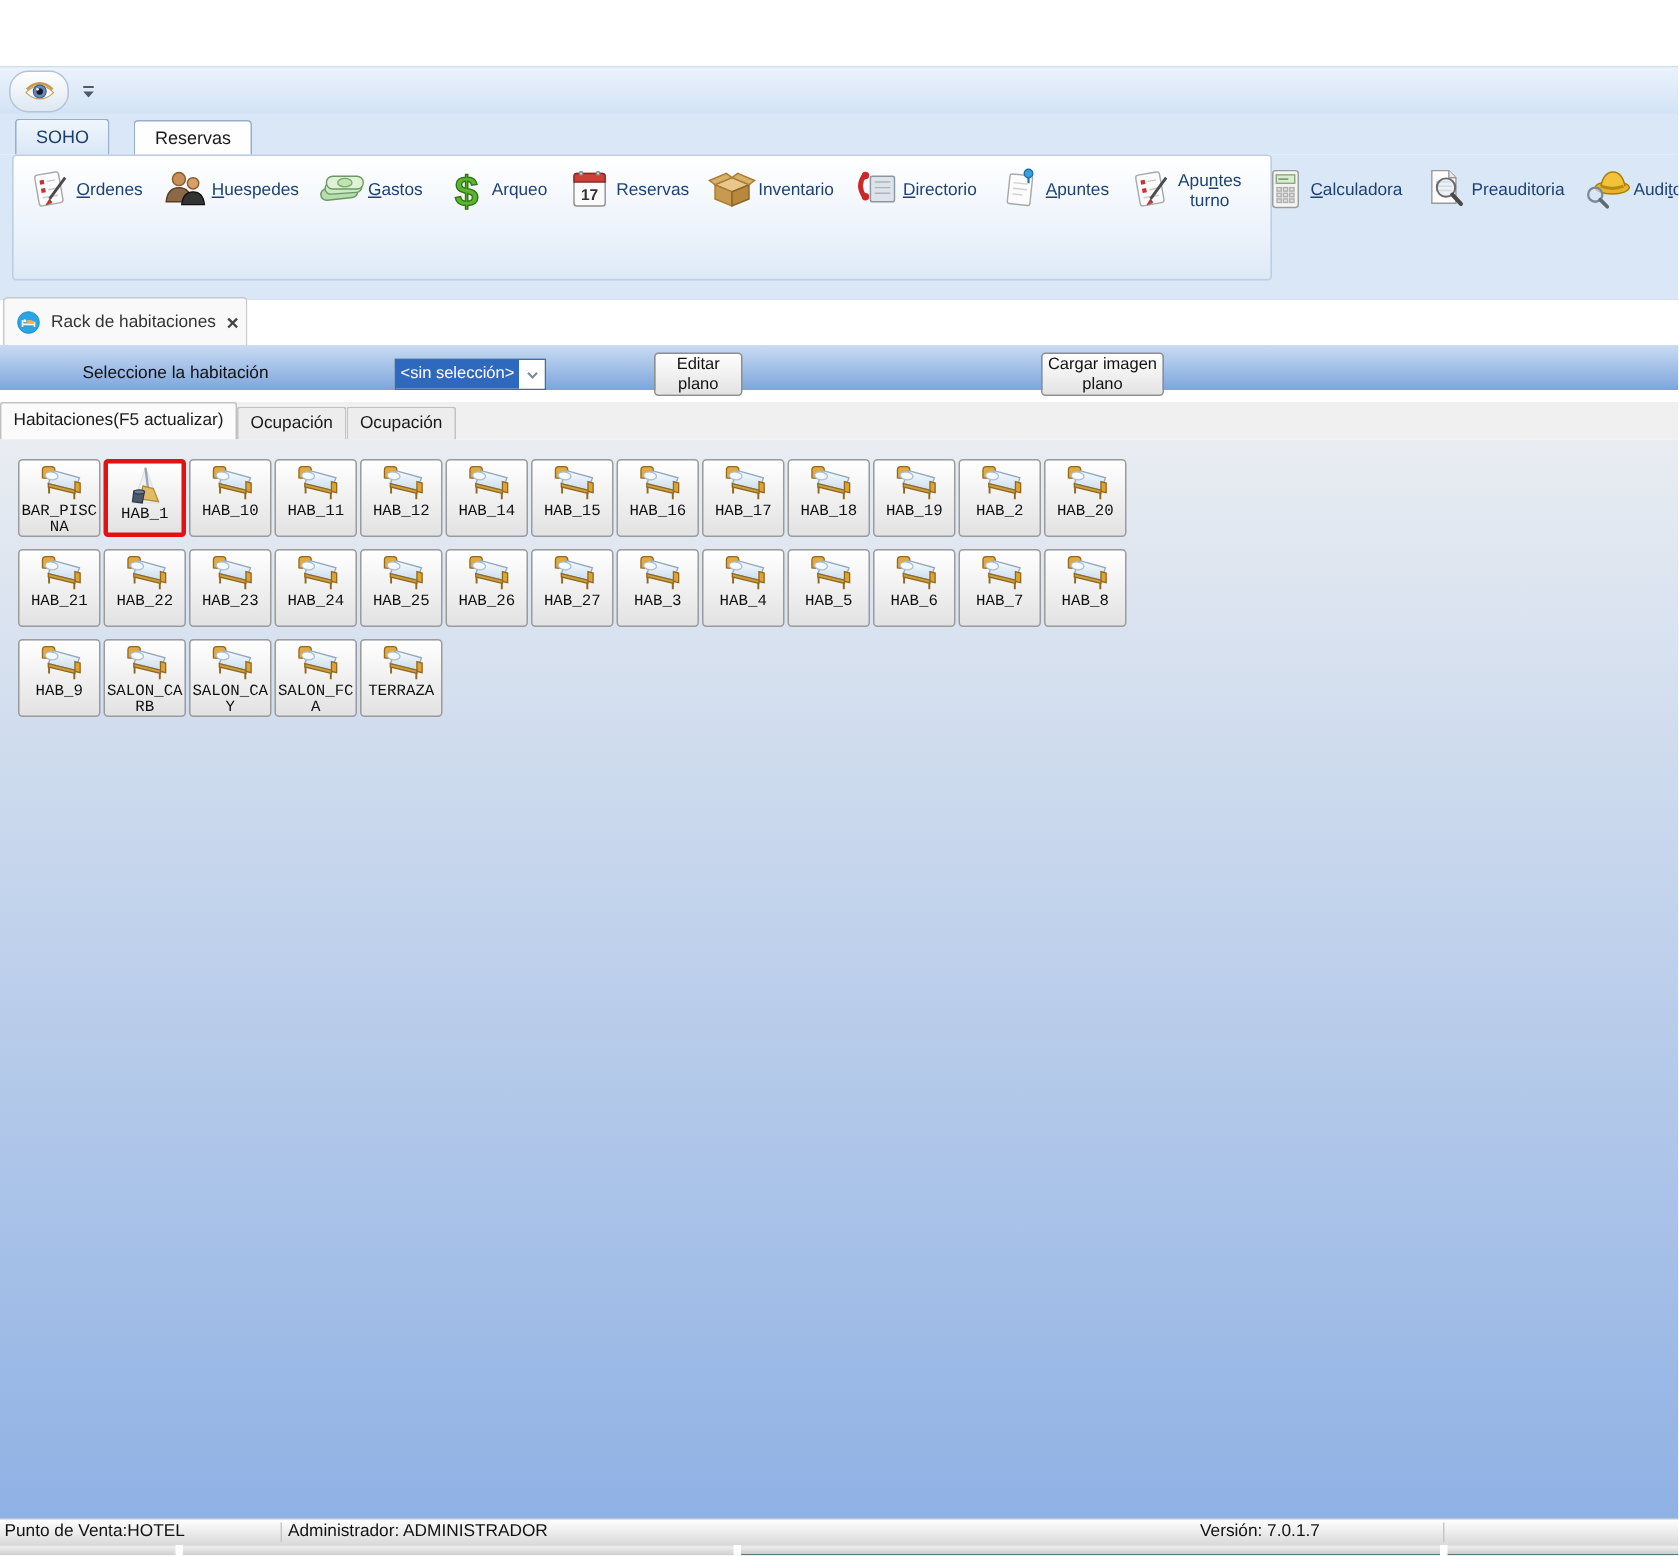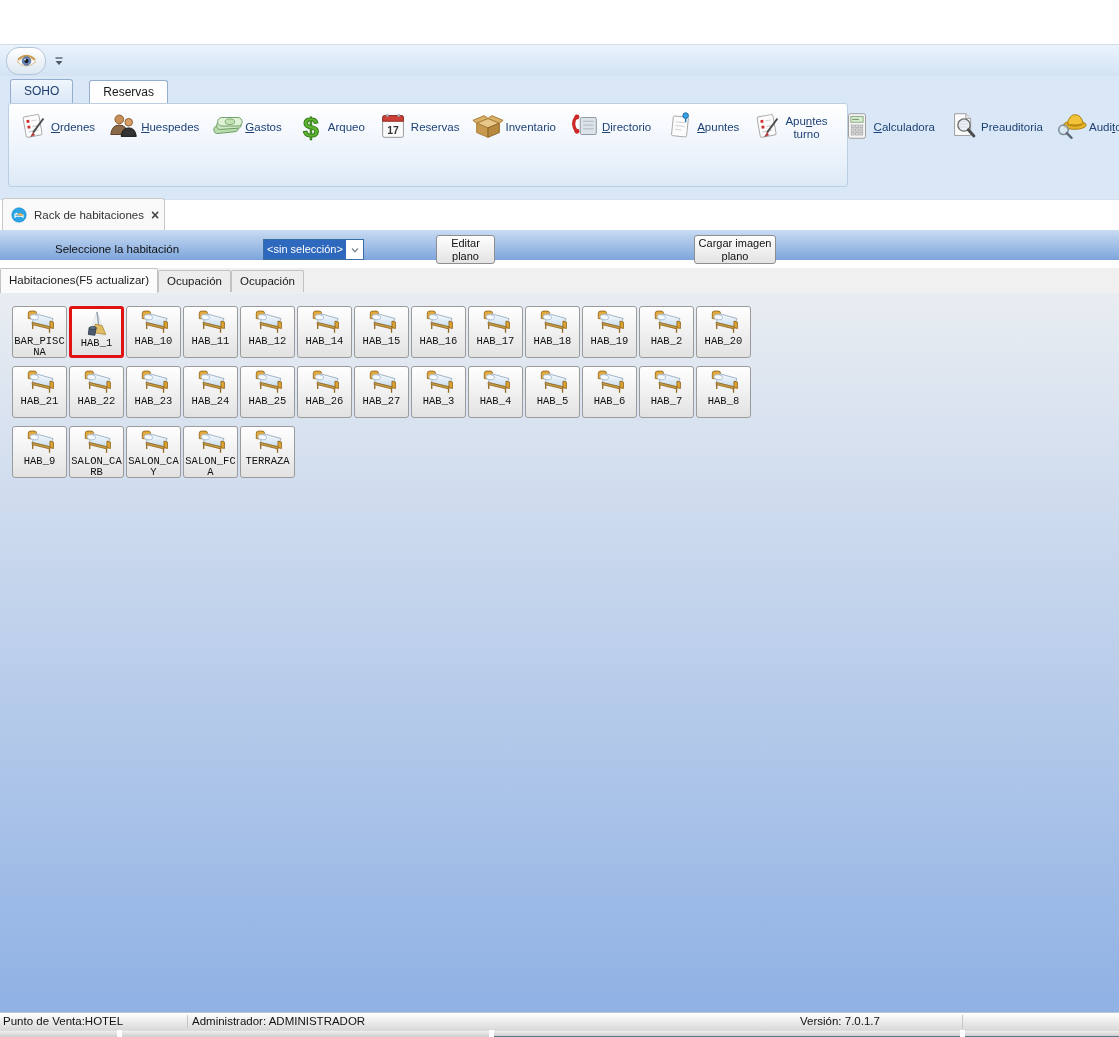--- a/index.html
+++ b/index.html
@@ -46,21 +46,21 @@
   .select-label{position:absolute;left:55px;top:13px;font-size:11.5px;color:#101010;}
   .combo{position:absolute;left:263px;top:9px;width:101px;height:21px;background:#fff;border:1px solid #3a6ea5;display:flex;box-sizing:border-box;cursor:default;text-align:center;}
   .combo-sel{flex:1;background:#2f69bd;color:#fff;font-size:11px;line-height:18px;padding:0 2px;white-space:nowrap;overflow:hidden;}
   .combo-arrow{width:17px;display:flex;align-items:center;justify-content:center;background:#fff;}
   .combo-arrow svg{width:12px;height:12px;}
   .bbtn{position:absolute;background:linear-gradient(#fefefe,#e3e3e3);border:1px solid #8e8e8e;border-radius:3px;font-size:11px;line-height:13px;color:#111;text-align:center;white-space:pre-line;display:flex;align-items:center;justify-content:center;box-sizing:border-box;cursor:default;}
   #btn-edit{left:436px;top:5px;width:59px;height:29px;}
   #btn-load{left:694px;top:5px;width:82px;height:29px;}
 
   
-  .subtabs{position:absolute;top:268px;left:0;right:0;height:25px;background:#f0f0f0;display:flex;align-items:center;}
+  .subtabs{position:absolute;top:268px;left:0;right:0;height:25px;background:#f0f0f0;display:flex;align-items:flex-end;}
   .subtab{height:21px;line-height:20px;font-size:11.5px;color:#1a1a1a;padding:0 8px;border:1px solid #c2c2c2;border-bottom:none;background:#ededed;border-radius:2px 2px 0 0;cursor:default;white-space:nowrap;}
   .subtab.active{background:#fbfbfb;height:24px;line-height:23px;}
 
   
   .content{position:absolute;top:293px;left:0;right:0;height:719px;background:linear-gradient(#e9edf2,#8fb1e4);}
   .room-grid{position:absolute;left:12px;top:13px;display:grid;grid-template-columns:repeat(13,57px);row-gap:8px;}
   .room{width:55px;height:52px;border:1px solid #9b9b9b;border-radius:3px;background:linear-gradient(#ffffff,#e2e2e2);box-sizing:border-box;display:flex;flex-direction:column;align-items:center;overflow:hidden;cursor:pointer;}
   .room svg{width:40px;height:26px;margin-top:2px;flex:none;}
   .room .rmlab{font-size:10.5px;line-height:11px;color:#101010;text-align:center;white-space:pre-line;margin-top:1px;font-family:Liberation Mono, monospace;}
   .room.sel{border:3px solid #e01212;}

